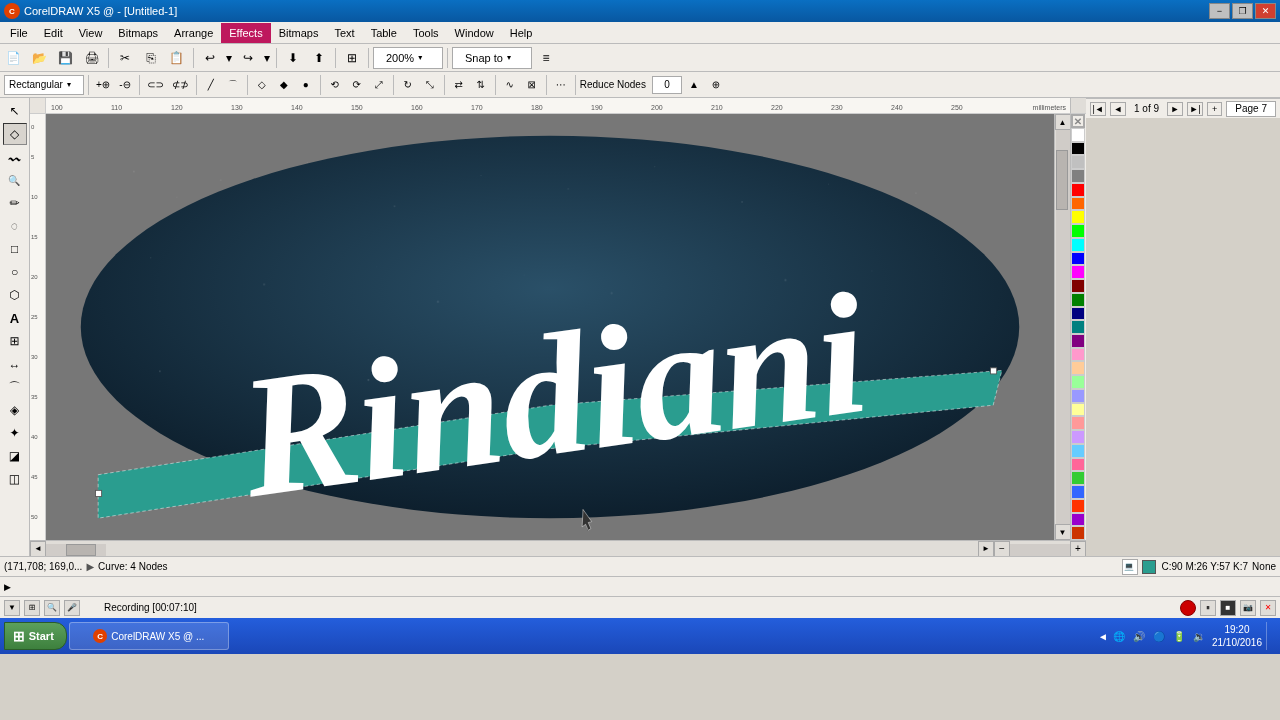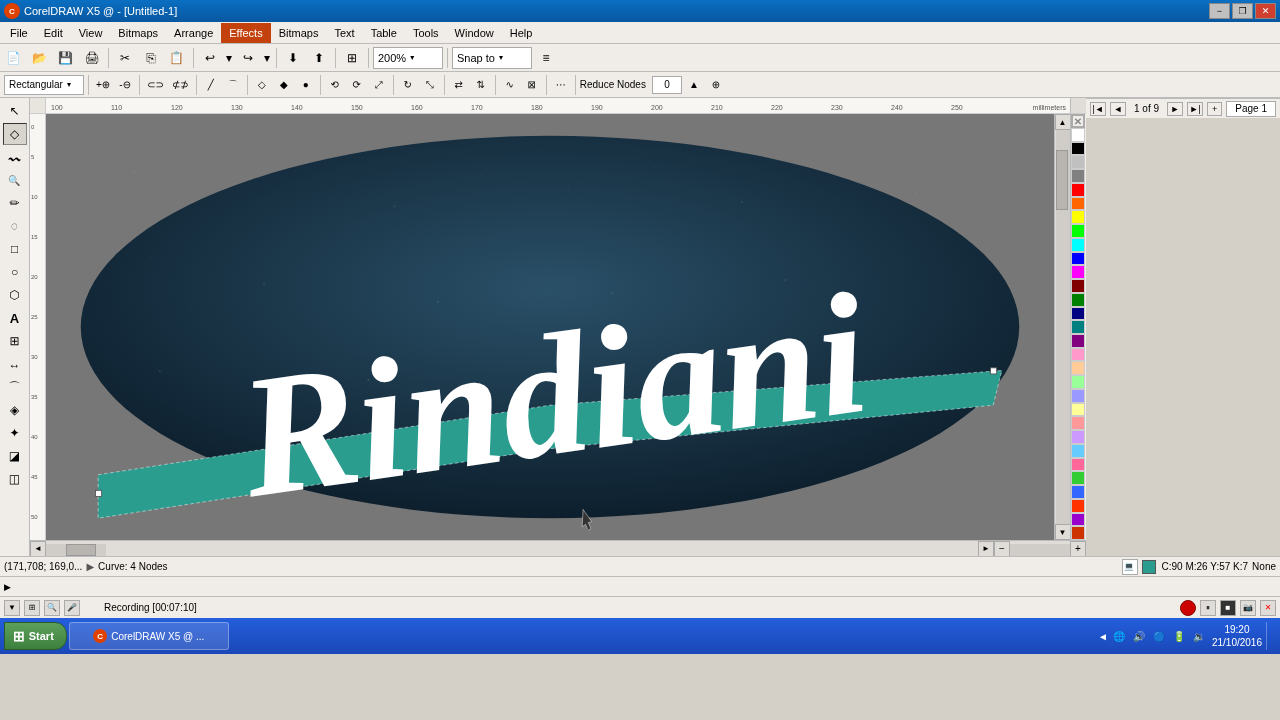--- a/index.html
+++ b/index.html
@@ -36,21 +36,21 @@
       padding: 0 2px;
     }
     .menu-item {
       padding: 2px 8px;
       cursor: pointer;
       font-size: 11px;
       color: #000;
       height: 20px;
       display: flex; align-items: center;
     }
-    .menu-item.active { background: #c2410c; color: white; text-align: center; }
+    .menu-item.active { background: #be185d; color: white; text-align: center; }
 
     
     #toolbar1 {
       background: #f0ede8;
       height: 28px;
       display: flex;
       align-items: center;
       border-bottom: 1px solid #bbb;
       padding: 0 2px;
       gap: 2px;
@@ -61,21 +61,21 @@
       border: 1px solid transparent;
       display: flex; align-items: center; justify-content: center;
       cursor: pointer; font-size: 12px;
     }
     .tb-sep { width: 1px; height: 20px; background: #bbb; margin: 0 2px; }
     .tb-dropdown {
       height: 22px;
       border: 1px solid #aaa;
       background: white;
       display: flex; align-items: center;
-      padding: 0 4px;
+      padding: 0 12px;
       cursor: pointer;
       min-width: 70px;
       font-size: 11px;
     }
     .tb-dropdown-arrow { margin-left: 4px; font-size: 8px; }
     .snap-dropdown { min-width: 80px; }
 
     
     #toolbar2 {
       background: #f0ede8;
@@ -619,21 +619,21 @@
     </div>
   </div>
 
   <div id="page-tabs">
     <div class="page-nav-btn">|◄</div>
     <div class="page-nav-btn">◄</div>
     <span class="page-counter">1 of 9</span>
     <div class="page-nav-btn">►</div>
     <div class="page-nav-btn">►|</div>
     <div class="page-nav-btn" style="width:auto;padding:0 4px;">+</div>
-    <div class="page-tab">Page 1</div>
+    <div class="page-tab">Page 7</div>
   </div>
 </div>
 
 <div id="statusbar">
   <div id="statusbar-left">
     <span>(171,708; 169,0...</span>
     <span style="color:#555;">▶</span>
     <span style="flex:1">Curve: 4 Nodes</span>
   </div>
   <div id="statusbar-right">

